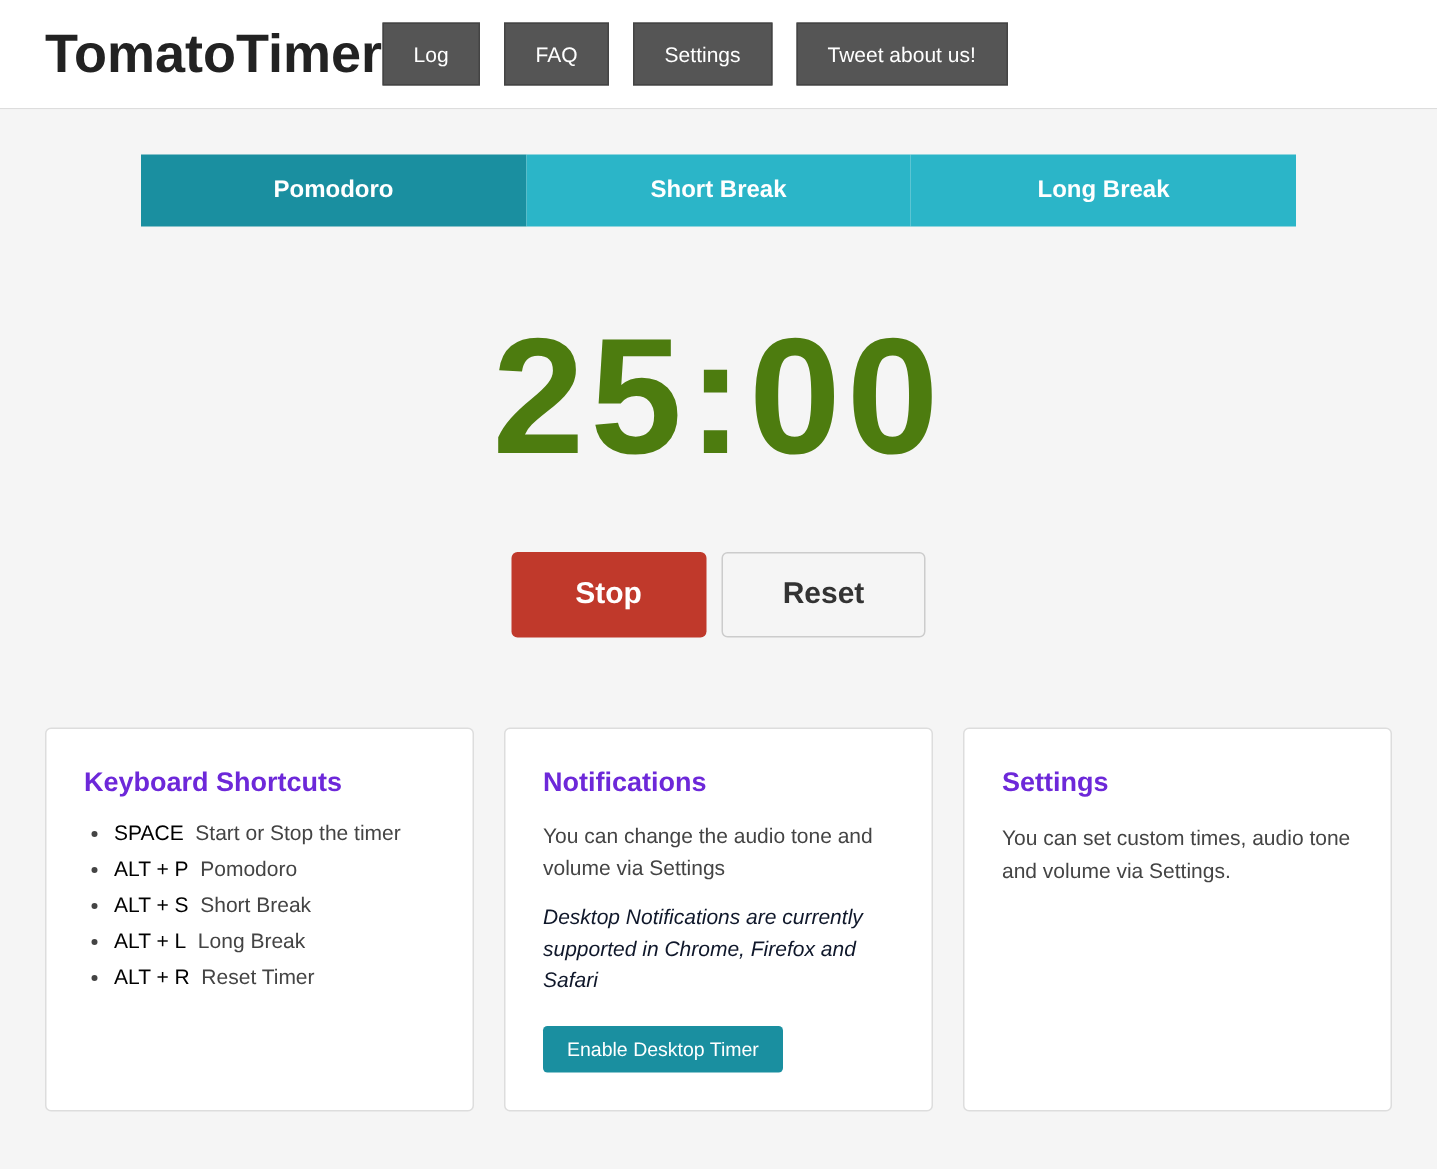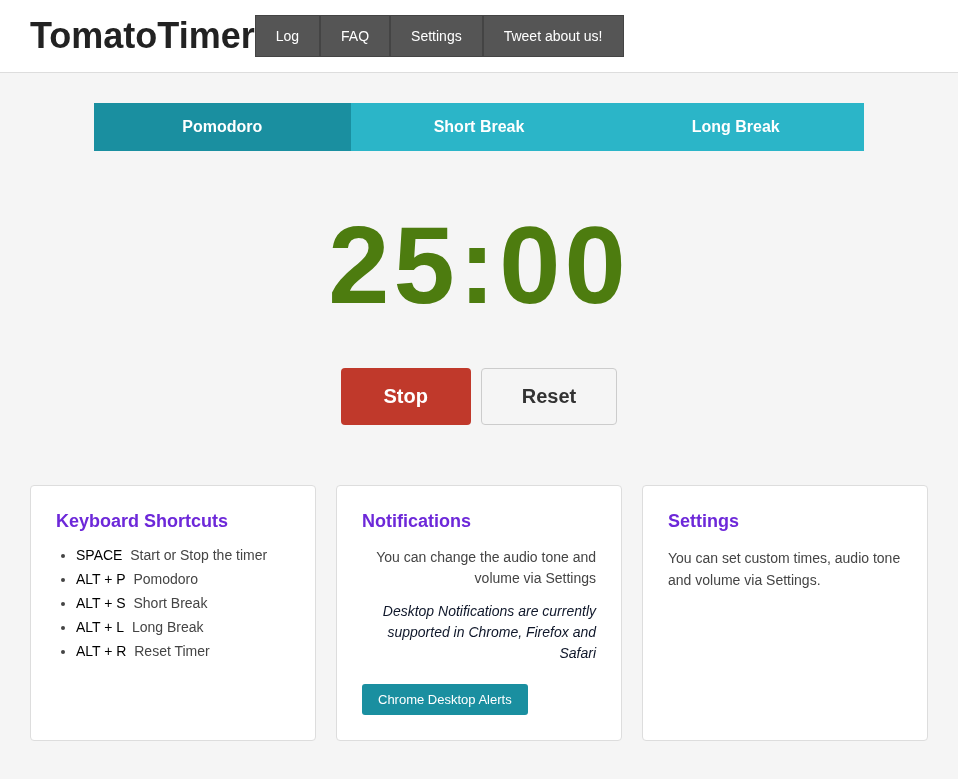--- a/index.html
+++ b/index.html
@@ -25,21 +25,21 @@
     }
 
     .app-title {
       font-size: 36px;
       font-weight: bold;
       color: #222;
     }
 
     .nav-buttons {
       display: flex;
-      gap: 0;
+      gap: 16px;
     }
 
     .nav-btn {
       background: #555;
       color: #fff;
       border: 1px solid #444;
       padding: 12px 20px;
       font-size: 14px;
       cursor: pointer;
       text-decoration: none;
@@ -178,21 +178,20 @@
     .shortcuts-list li strong {
       font-weight: normal;
       color: #000000;
     }
 
     .notification-text {
       font-size: 14px;
       color: #444;
       margin-bottom: 12px;
       line-height: 1.5;
-      text-align: right;
     }
 
     .notification-text.secondary {
       color: #0f172a;
       font-style: italic;
     }
 
     .btn-enable-alerts {
       background: #1a8fa0;
       color: #fff;
@@ -252,21 +251,21 @@
         <li><strong>ALT + S</strong>&nbsp;&nbsp;<span>Short Break</span></li>
         <li><strong>ALT + L</strong>&nbsp;&nbsp;<span>Long Break</span></li>
         <li><strong>ALT + R</strong>&nbsp;&nbsp;<span>Reset Timer</span></li>
       </ul>
     </div>
 
     <div class="info-card">
       <div class="card-title">Notifications</div>
       <p class="notification-text">You can change the audio tone and volume via Settings</p>
       <p class="notification-text secondary">Desktop Notifications are currently supported in Chrome, Firefox and Safari</p>
-      <button class="btn-enable-alerts">Chrome Desktop Alerts</button>
+      <button class="btn-enable-alerts">Enable Desktop Timer</button>
     </div>
 
     <div class="info-card">
       <div class="card-title">Settings</div>
       <p class="settings-text">You can set custom times, audio tone and volume via Settings.</p>
     </div>
 
   </div>
 </div>
 

